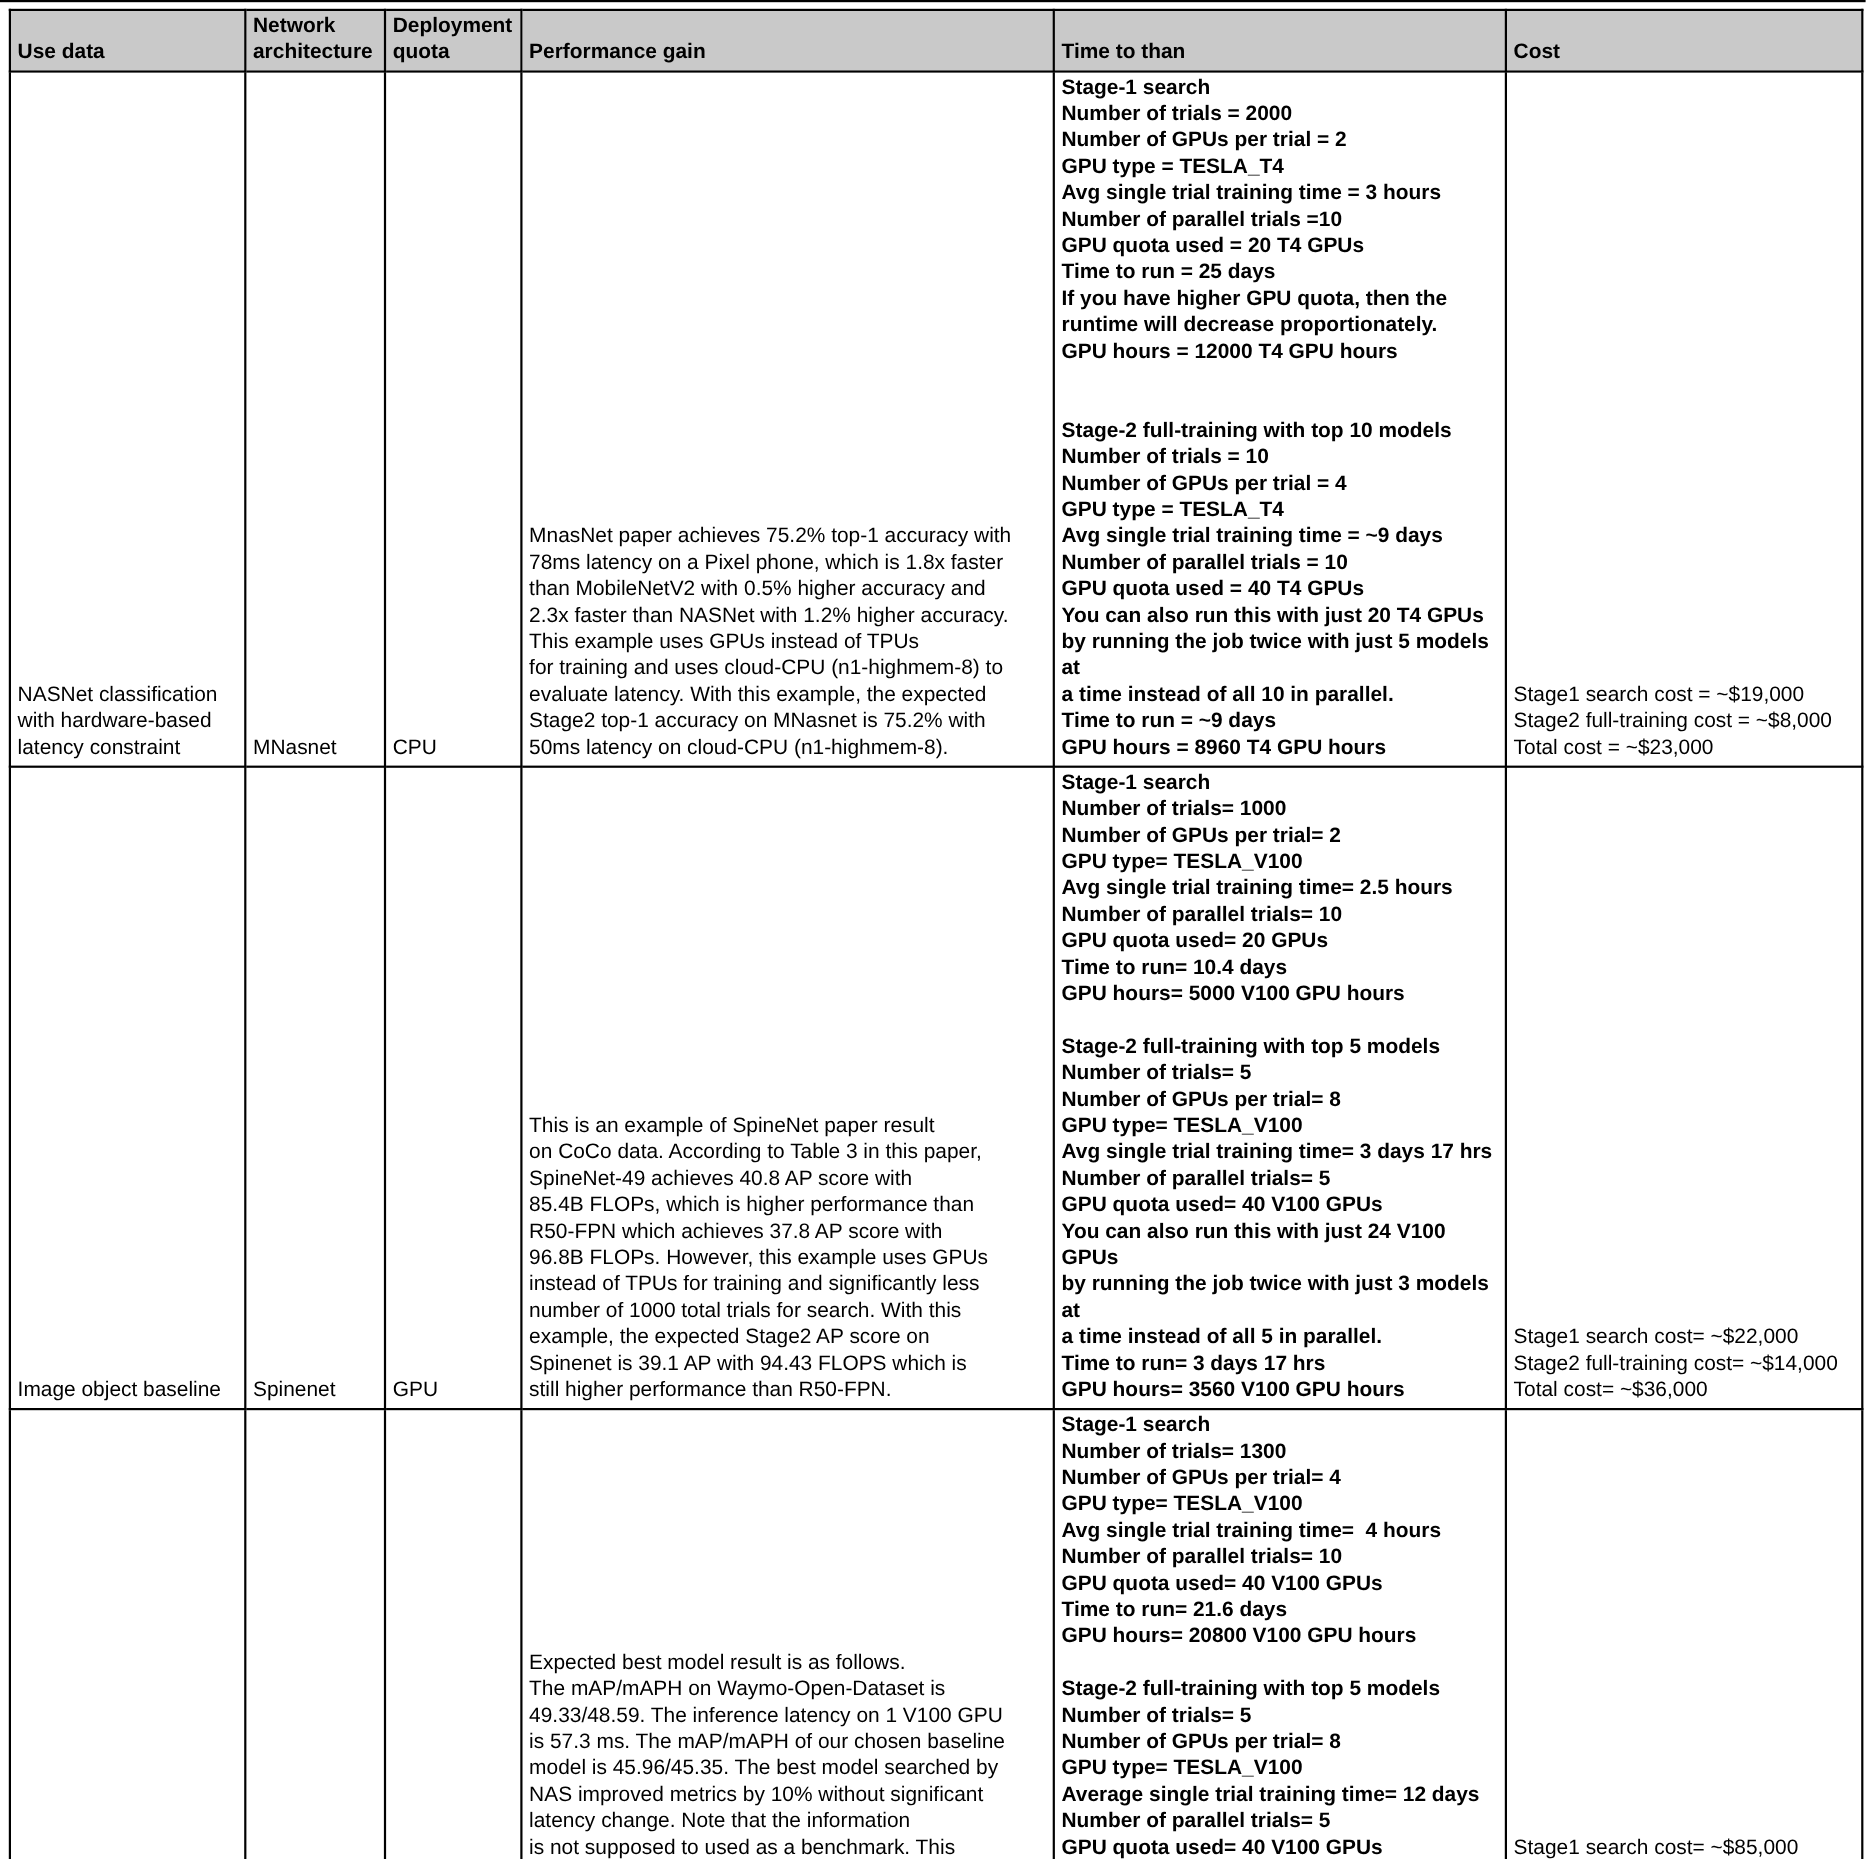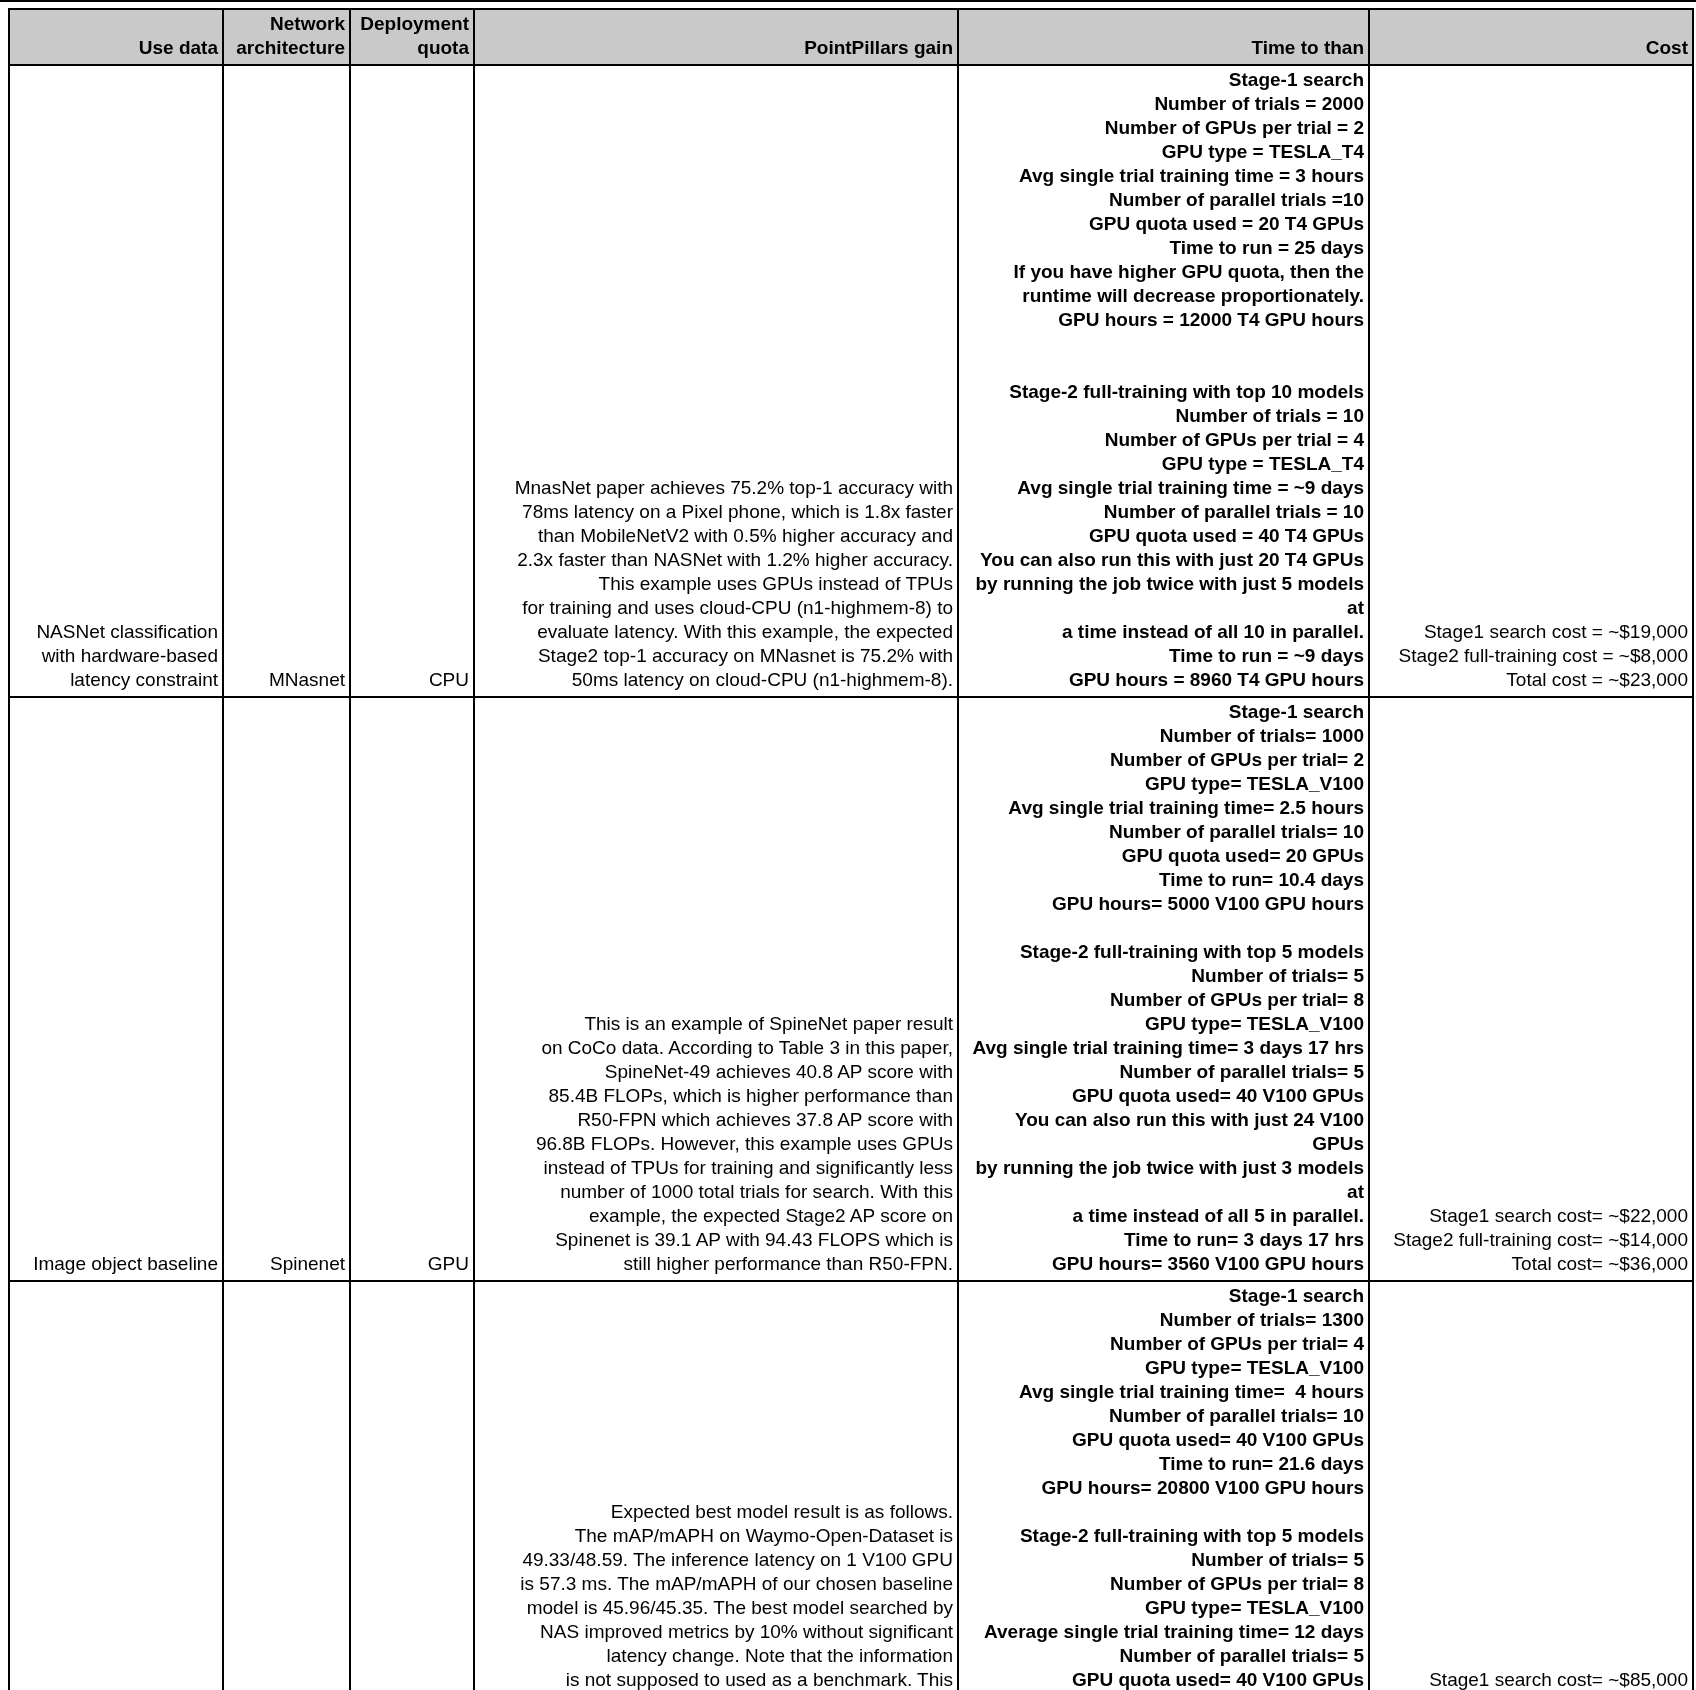--- a/index.html
+++ b/index.html
@@ -10,21 +10,21 @@
   }
   .top-line{position:absolute;top:0;left:0;width:1696px;height:2px;background:#000;}
   table.grid{
     position:absolute;top:8px;left:8px;
     width:1684px;
     border-collapse:collapse;table-layout:fixed;
     font-size:19px;line-height:24px;
   }
   .grid th,.grid td{
     border:2px solid #000;
-    text-align:right;
+    text-align:left;
     vertical-align:bottom;
     padding:2px 4px 4px 6px;
     white-space:pre-wrap;
     overflow:hidden;
     word-wrap:break-word;
   }
   .grid th{
     background:#c9c9c9;
     font-weight:bold;
   }
@@ -46,21 +46,21 @@
     <col style="width:124px">
     <col style="width:484px">
     <col style="width:411px">
     <col style="width:324px">
   </colgroup>
   <thead>
     <tr class="r-header">
       <th>Use data</th>
       <th>Network architecture</th>
       <th>Deployment quota</th>
-      <th>PointPillars gain</th>
+      <th>Performance gain</th>
       <th>Time to than</th>
       <th>Cost</th>
     </tr>
   </thead>
   <tbody>
     <tr class="r1">
       <td>NASNet classification
 with hardware-based
 latency constraint</td>
       <td>MNasnet</td>

